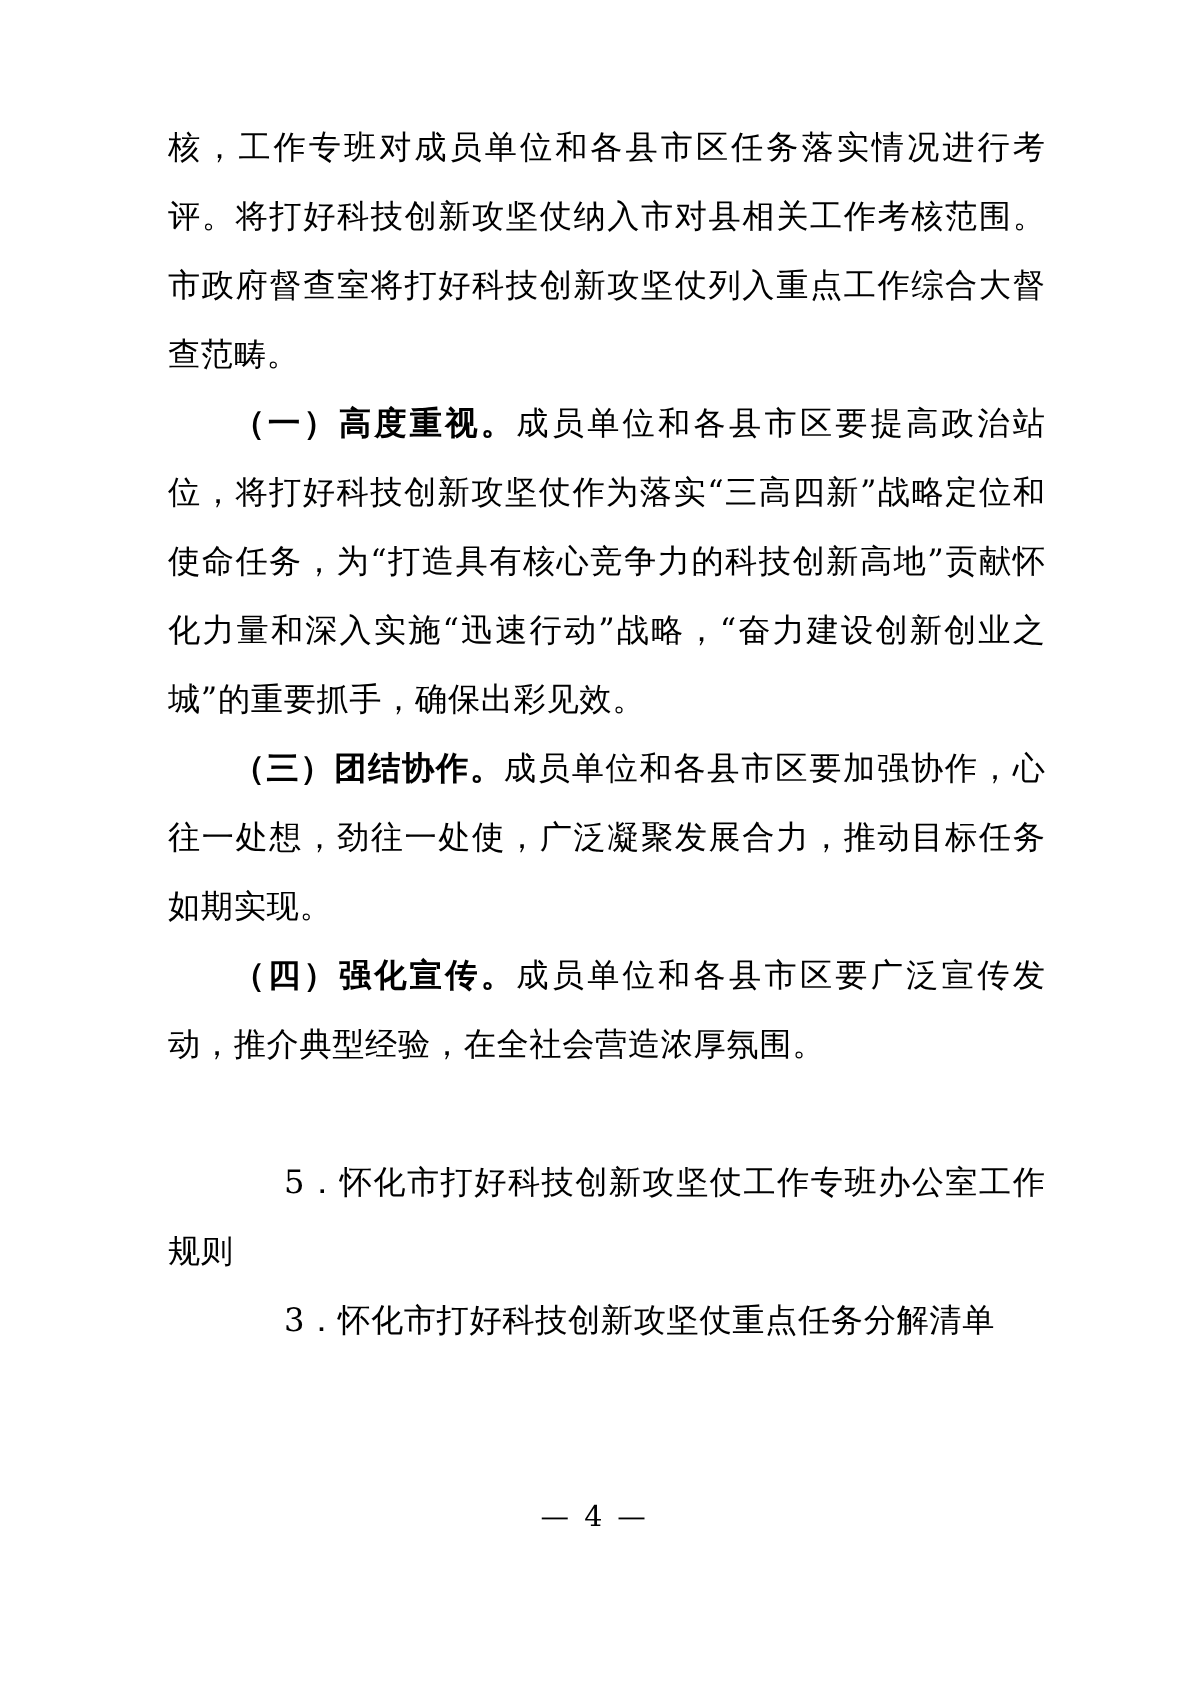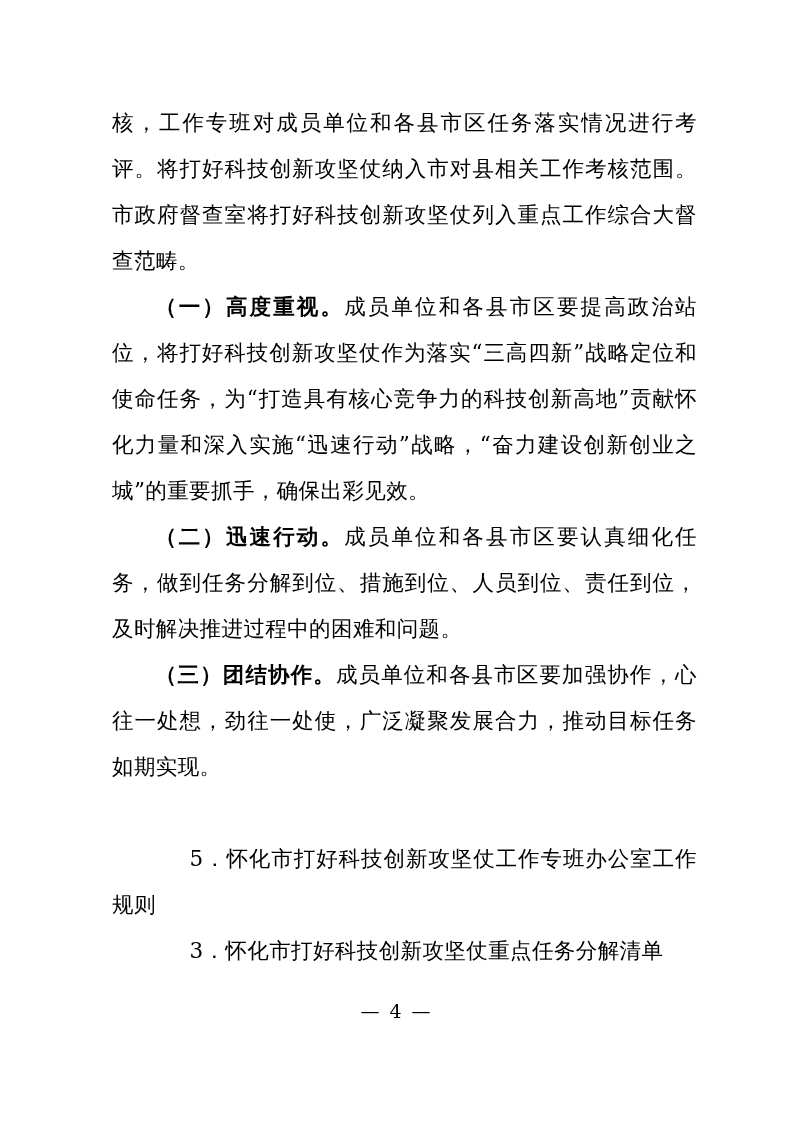--- a/index.html
+++ b/index.html
@@ -14,21 +14,21 @@
     color: #000000;
     position: relative;
     overflow: hidden;
   }
   .page {
     position: absolute;
     left: 0; top: 0;
     width: 793px;
     height: 1122px;
     box-sizing: border-box;
-    padding: 100px 96px 0 112px;
+    padding: 76px 96px 0 112px;
   }
   .doc-body {
     font-size: 21.5px;
     line-height: 46px;
     text-align: justify;
     text-justify: inter-ideograph;
     letter-spacing: 0.4px;
   }
   p {
     margin: 0;
@@ -73,24 +73,24 @@
 <body>
 
 <div class="page">
   <div class="doc-body">
 
     <p class="">核，工作专班对成员单位和各县市区任务落实情况进行考评。将打好科技创新攻坚仗纳入市对县相关工作考核范围。市政府督查室将打好科技创新攻坚仗列入重点工作综合大督查范畴。</p>
 
 
     <p class="indent2"><span class="bold">（一）高度重视。</span><span>成员单位和各县市区要提高政治站位，将打好科技创新攻坚仗作为落实“三高四新”战略定位和使命任务，为“打造具有核心竞争力的科技创新高地”贡献怀化力量和深入实施“迅速行动”战略，“奋力建设创新创业之城”的重要抓手，确保出彩见效。</span></p>
 
-    <p class="indent2"><span class="bold">（二）迅速行动。</span><span>成员单位和各县市区要认真细化任务，做到任务分解到位、措施到位、人员到位、责任到位，及时解决推进过程中的困难和问题。</span></p>
 
     <p class="indent2"><span class="bold">（三）团结协作。</span><span>成员单位和各县市区要加强协作，心往一处想，劲往一处使，广泛凝聚发展合力，推动目标任务如期实现。</span></p>
 
+    <p class="indent2"><span class="bold">（四）强化宣传。</span><span>成员单位和各县市区要广泛宣传发动，推介典型经验，在全社会营造浓厚氛围。</span></p>
 
     <div class="attach-block">
       <p class="attach-line sub">5．怀化市打好科技创新攻坚仗工作专班办公室工作规则</p>
       <p class="attach-line sub">3．怀化市打好科技创新攻坚仗重点任务分解清单</p>
     </div>
 
   </div>
 </div>
 
 <div class="footer">

